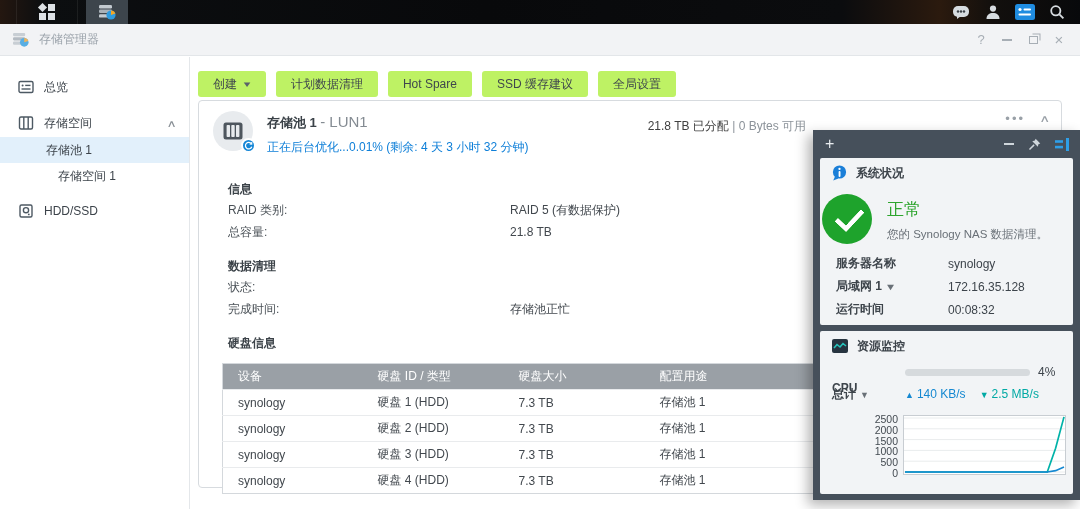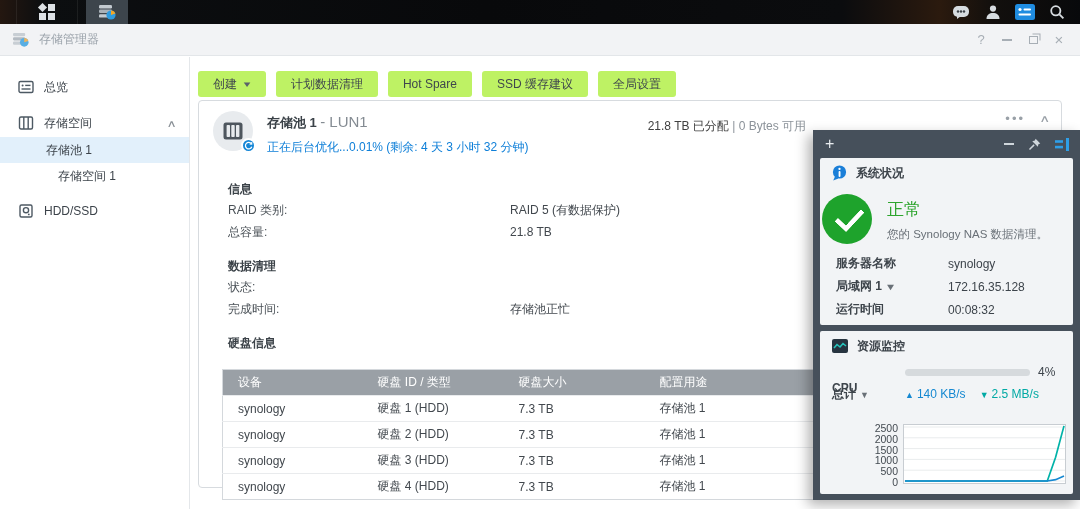--- a/index.html
+++ b/index.html
@@ -61,21 +61,21 @@
   .pool-more { position:absolute; right:36px; top:10px; color:#99a0a7; letter-spacing:2px; font-size:13px; cursor:pointer; }
   .pool-collapse { position:absolute; right:13px; top:12px; color:#99a0a7; font-size:10px; transform:scaleX(1.5); cursor:pointer; }
 
   .sections { padding:16px 22px 0 23px; }
   .sec-title { font-weight:bold; color:#3b4248; padding-left:6px; height:20px; line-height:20px; }
   .kv-row { display:flex; padding-left:6px; height:22px; align-items:center; }
   .kv-label { width:282px; color:#4a5157; flex:none; }
   .kv-value { color:#42484e; }
   .sec-gap { height:13px; }
 
-  table.disks { border-collapse:collapse; table-layout:fixed; width:819px; margin-top:16px; border:1px solid #d4d8dc; }
+  table.disks { border-collapse:collapse; table-layout:fixed; width:819px; margin-top:10px; border:1px solid #d4d8dc; }
   table.disks col.c1 { width:140px; } table.disks col.c2 { width:141px; } table.disks col.c3 { width:141px; }
   table.disks th { background:#9aa0a6; color:#fff; font-weight:normal; text-align:left; height:26px; padding:0 0 0 15px; font-size:12px; }
   table.disks td { height:26px; padding:0 0 0 15px; border-top:1px solid #e9ebed; color:#42484e; background:#fff; }
 
   
   .widget-panel { position:absolute; left:813px; top:130px; width:267px; height:370px; background:#46505b; box-shadow:-5px 5px 12px rgba(0,0,0,.30); z-index:40; }
   .wp-header { height:28px; display:flex; align-items:center; padding:0 10px 0 12px; }
   .wp-add { color:#e8ecef; font-size:16px; cursor:pointer; line-height:1; }
   .wp-right { margin-left:auto; display:flex; align-items:center; gap:14px; }
   .wp-min i { display:block; width:10px; height:0; border-bottom:2px solid #cfd6db; }
@@ -100,21 +100,21 @@
   .meter-label { width:73px; font-weight:bold; flex:none;margin-top:32px; }
   .meter-track { width:125px; height:7px; background:#d6dadd; border-radius:4px; overflow:hidden; flex:none; }
   .meter-fill { height:7px; background:#1588d1; border-radius:4px; }
   .meter-pct { margin-left:8px; }
   .total-row { display:flex; align-items:center; height:22px; padding:0 12px; color:#3d444b; }
   .total-label { width:73px; font-weight:bold; flex:none; }
   .tv-up { color:#1588d1; margin-right:14px; }
   .tv-down { color:#00a9a4; }
   .tv-arrow { font-size:9px; margin-right:3px; }
 
-  .chart-wrap { display:flex; margin-top:19px; padding-left:0; }
+  .chart-wrap { display:flex; margin-top:10px; padding-left:0; }
   .ytick-col { width:83px; position:relative; height:60px; flex:none; }
   .ytick-col span { position:absolute; right:5px; font-size:10.5px; color:#434a51; line-height:10px; }
   .plot { width:163px; height:60px; background:#fff; border:1px solid #c8cdd2; }
 
   svg { display:block; }
 </style>
 </head>
 <body>
 
 <div class="taskbar">

